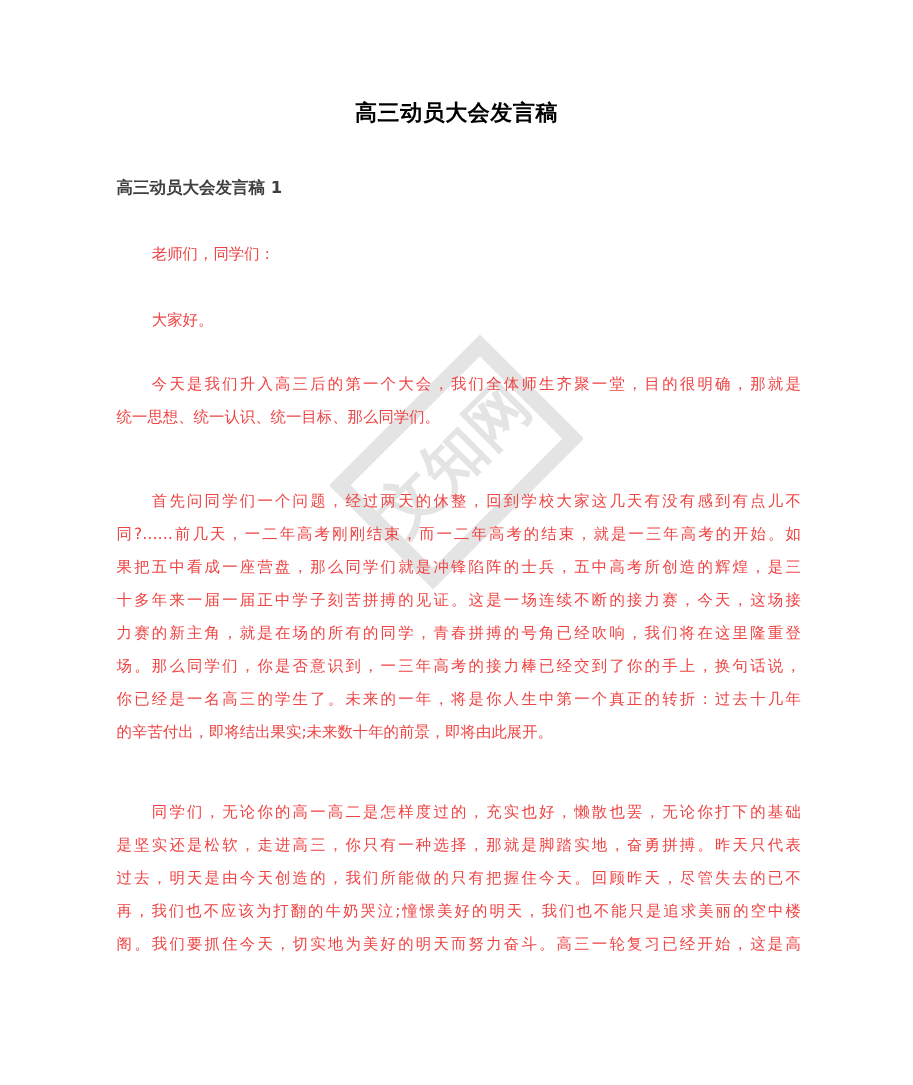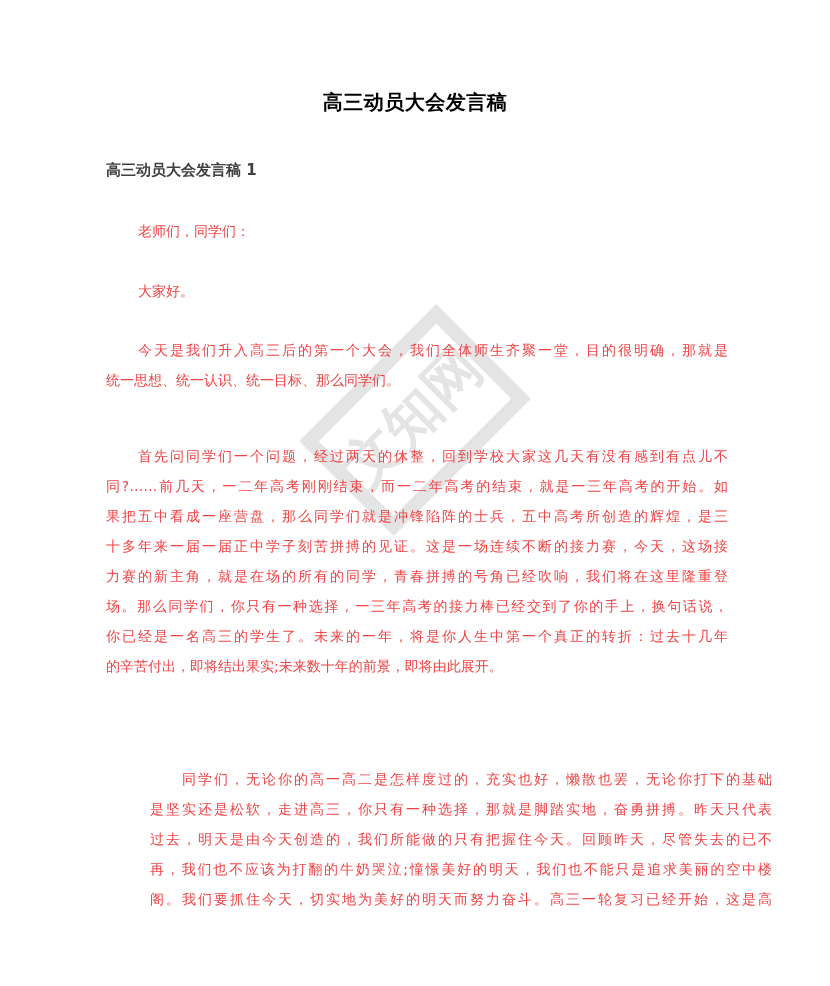--- a/index.html
+++ b/index.html
@@ -100,26 +100,26 @@
     <span class="line indent">今天是我们升入高三后的第一个大会，我们全体师生齐聚一堂，目的很明确，那就是</span>
     <span class="line last">统一思想、统一认识、统一目标、那么同学们。</span>
   </div>
 
   <div class="para" style="top:425px;margin-top:16px;">
     <span class="line indent">首先问同学们一个问题，经过两天的休整，回到学校大家这几天有没有感到有点儿不</span>
     <span class="line">同?……前几天，一二年高考刚刚结束，而一二年高考的结束，就是一三年高考的开始。如</span>
     <span class="line">果把五中看成一座营盘，那么同学们就是冲锋陷阵的士兵，五中高考所创造的辉煌，是三</span>
     <span class="line">十多年来一届一届正中学子刻苦拼搏的见证。这是一场连续不断的接力赛，今天，这场接</span>
     <span class="line">力赛的新主角，就是在场的所有的同学，青春拼搏的号角已经吹响，我们将在这里隆重登</span>
-    <span class="line">场。那么同学们，你只有一种选择，一三年高考的接力棒已经交到了你的手上，换句话说，</span>
+    <span class="line">场。那么同学们，你是否意识到，一三年高考的接力棒已经交到了你的手上，换句话说，</span>
     <span class="line">你已经是一名高三的学生了。未来的一年，将是你人生中第一个真正的转折：过去十几年</span>
     <span class="line last">的辛苦付出，即将结出果实;未来数十年的前景，即将由此展开。</span>
   </div>
 
-  <div class="para" style="top:764px;margin-left:44px;">
+  <div class="para" style="top:724px;">
     <span class="line indent">同学们，无论你的高一高二是怎样度过的，充实也好，懒散也罢，无论你打下的基础</span>
     <span class="line">是坚实还是松软，走进高三，你只有一种选择，那就是脚踏实地，奋勇拼搏。昨天只代表</span>
     <span class="line">过去，明天是由今天创造的，我们所能做的只有把握住今天。回顾昨天，尽管失去的已不</span>
     <span class="line">再，我们也不应该为打翻的牛奶哭泣;憧憬美好的明天，我们也不能只是追求美丽的空中楼</span>
     <span class="line">阁。我们要抓住今天，切实地为美好的明天而努力奋斗。高三一轮复习已经开始，这是高</span>
   </div>
 
 </div>
 
 </body></html>

